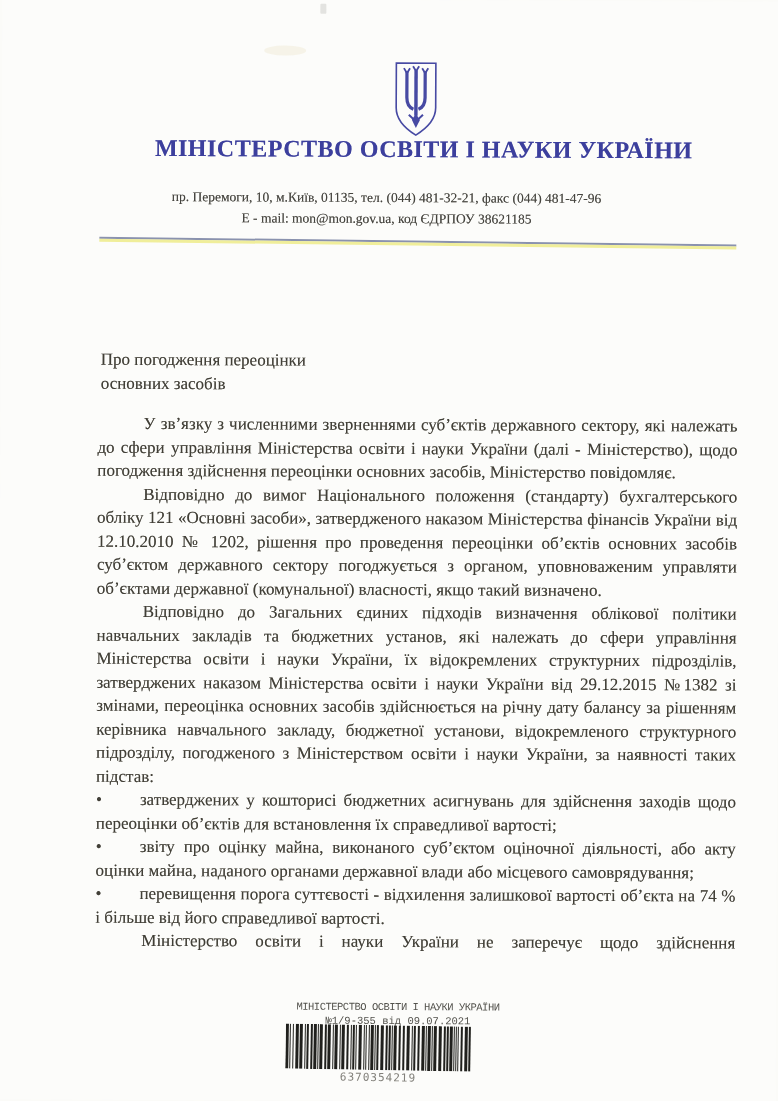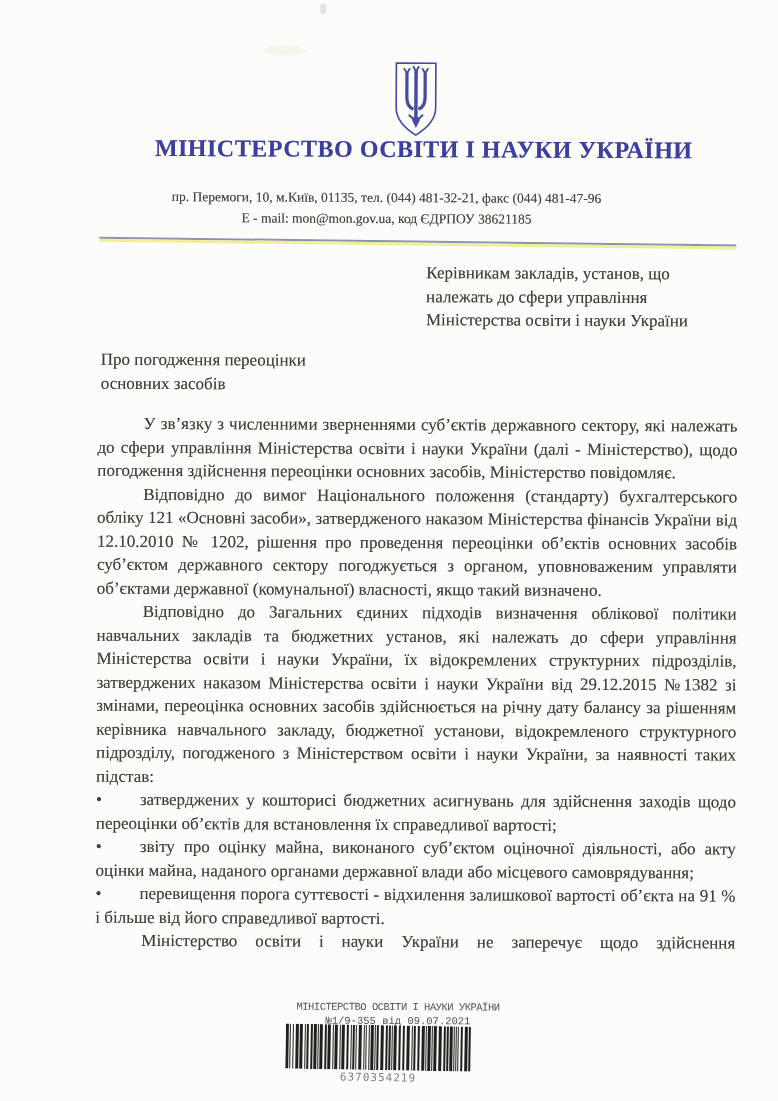--- a/index.html
+++ b/index.html
@@ -101,43 +101,38 @@
   <div class="addr-block txt">
     <div class="addr-line">пр. Перемоги, 10, м.Київ, 01135, тел. (044) 481-32-21, факс (044) 481-47-96</div>
     <div class="addr-line">Е - mail: mon@mon.gov.ua, код ЄДРПОУ 38621185</div>
   </div>
 
   <div class="divider">
     <div class="blue"></div>
     <div class="yellow"></div>
   </div>
 
-  <div class="recipient txt">
-    <div>Керівникам закладів, установ, що</div>
-    <div>належать до сфери управління</div>
-    <div>Міністерства освіти і науки України</div>
-  </div>
 
   <div class="subject txt">
     <div>Про погодження переоцінки</div>
     <div>основних засобів</div>
   </div>
 
   <main class="body txt">
     <p class="par">У зв’язку з численними зверненнями суб’єктів державного сектору, які належать до сфери управління Міністерства освіти і науки України (далі - Міністерство), щодо погодження здійснення переоцінки основних засобів, Міністерство повідомляє.</p>
     <p class="par">Відповідно до вимог Національного положення (стандарту) бухгалтерського обліку 121 «Основні засоби», затвердженого наказом Міністерства фінансів України від 12.10.2010 № 1202, рішення про проведення переоцінки об’єктів основних засобів суб’єктом державного сектору погоджується з органом, уповноваженим управляти об’єктами державної (комунальної) власності, якщо такий визначено.</p>
     <p class="par">Відповідно до Загальних єдиних підходів визначення облікової політики навчальних закладів та бюджетних установ, які належать до сфери управління Міністерства освіти і науки України, їх відокремлених структурних підрозділів, затверджених наказом Міністерства освіти і науки України від 29.12.2015 №1382 зі змінами, переоцінка основних засобів здійснюється на річну дату балансу за рішенням керівника навчального закладу, бюджетної установи, відокремленого структурного підрозділу, погодженого з Міністерством освіти і науки України, за наявності таких підстав:</p>
     <p class="par bullet">
       <span class="dot">•</span><span>затверджених у кошторисі бюджетних асигнувань для здійснення заходів щодо переоцінки об’єктів для встановлення їх справедливої вартості;</span>
     </p>
     <p class="par bullet">
       <span class="dot">•</span><span>звіту про оцінку майна, виконаного суб’єктом оціночної діяльності, або акту оцінки майна, наданого органами державної влади або місцевого самоврядування;</span>
     </p>
     <p class="par bullet">
-      <span class="dot">•</span><span>перевищення порога суттєвості - відхилення залишкової вартості об’єкта на 91 % і більше від його справедливої вартості.</span>
+      <span class="dot">•</span><span>перевищення порога суттєвості - відхилення залишкової вартості об’єкта на 74 % і більше від його справедливої вартості.</span>
     </p>
     <p class="par closing">Міністерство освіти і науки України не заперечує щодо здійснення</p>
   </main>
 
   <div class="stamp">
     <div class="l1">МІНІСТЕРСТВО ОСВІТИ І НАУКИ УКРАЇНИ</div>
     <div class="l2">№1/9-355 від 09.07.2021</div>
   </div>
 
   <div class="barcode">

